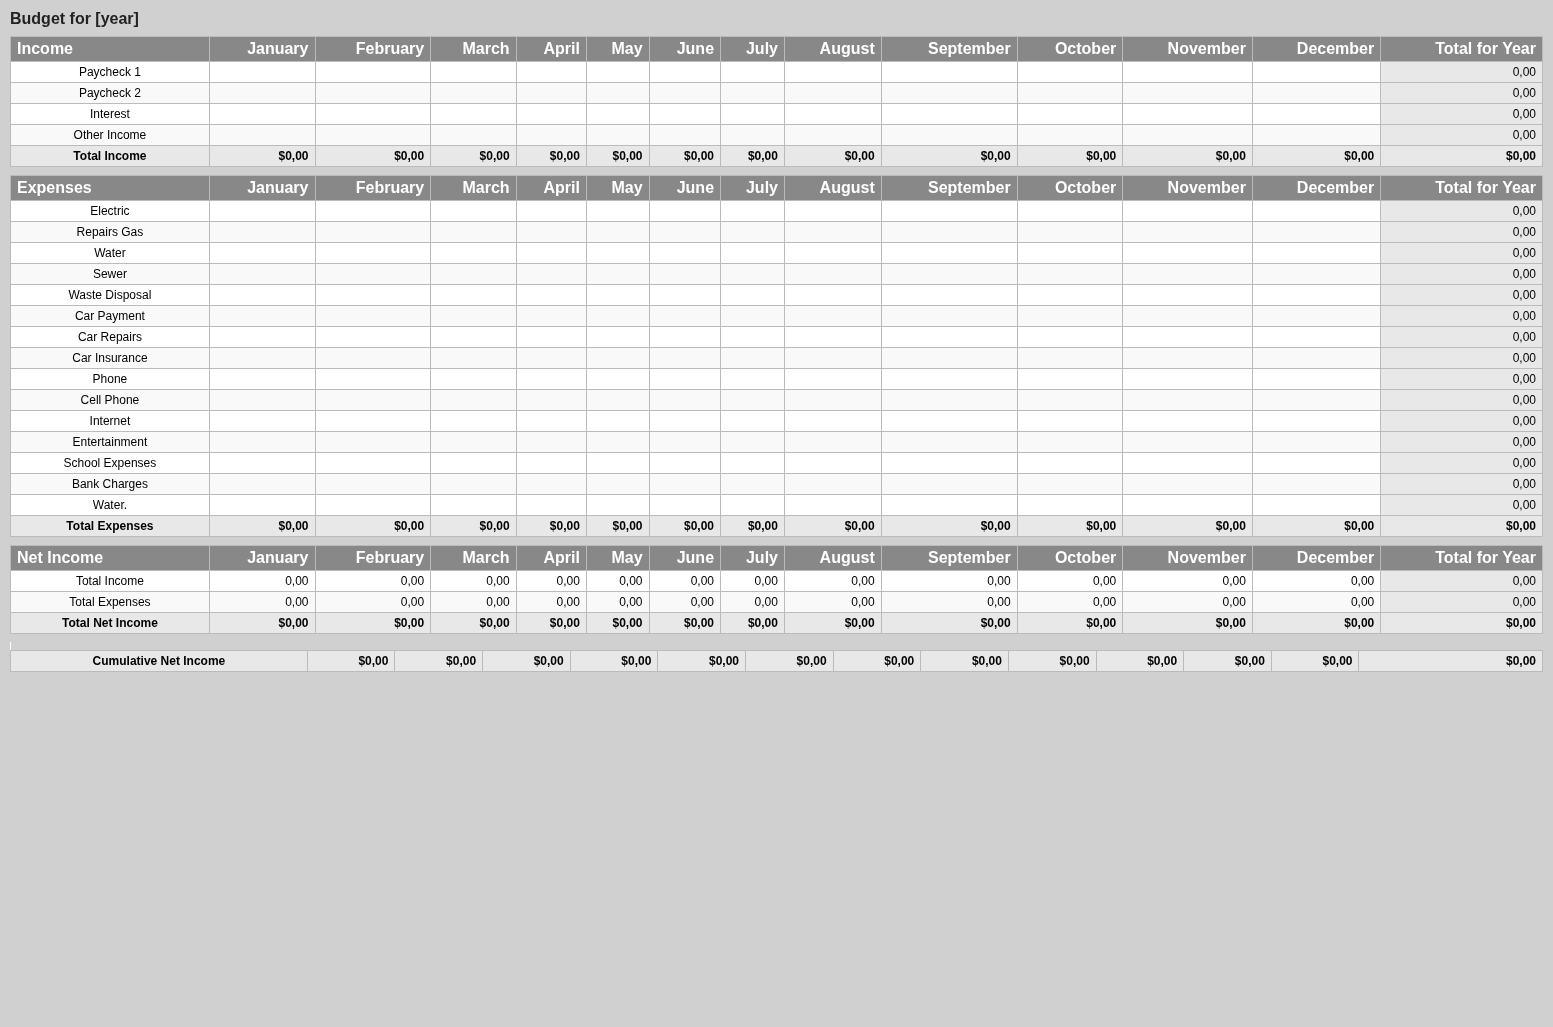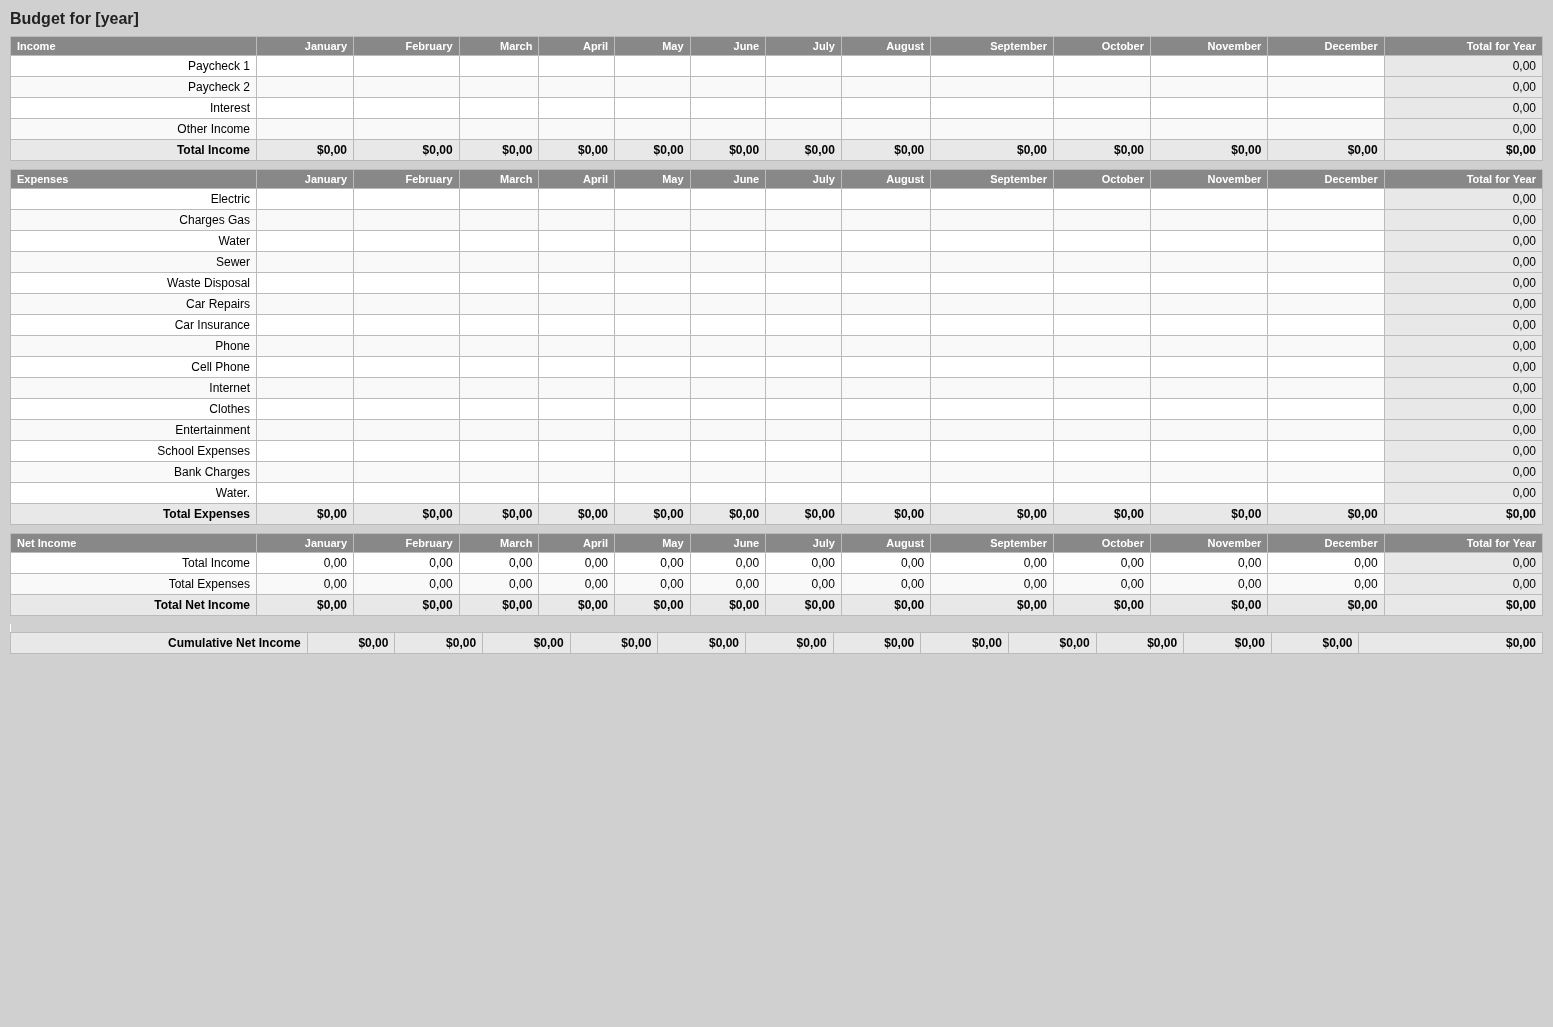--- a/index.html
+++ b/index.html
@@ -22,28 +22,28 @@
       margin-bottom: 8px;
     }
     .budget-table th, .budget-table td {
       border: 1px solid #bbb;
       padding: 3px 6px;
       text-align: right;
       white-space: nowrap;
     }
     .budget-table td:first-child,
     .budget-table th:first-child {
-      text-align: right;
+      text-align: center;
       min-width: 140px;
     }
     .section-header th {
       background: #888;
       color: #fff;
       font-weight: bold;
-      font-size: 11px;
+      font-size: 16px;
     }
     .section-header th:first-child {
       text-align: left;
     }
     .total-row td {
       font-weight: bold;
       background: #e8e8e8;
     }
     .data-row td {
       background: #fff;
@@ -192,21 +192,21 @@
         <td></td>
         <td></td>
         <td></td>
         <td></td>
         <td></td>
         <td></td>
         <td></td>
         <td class="col-total">0,00</td>
       </tr>
       <tr class="data-row">
-        <td>Charges Gas</td>
+        <td>Repairs Gas</td>
         <td></td>
         <td></td>
         <td></td>
         <td></td>
         <td></td>
         <td></td>
         <td></td>
         <td></td>
         <td></td>
         <td></td>
@@ -256,20 +256,36 @@
         <td></td>
         <td></td>
         <td></td>
         <td></td>
         <td></td>
         <td></td>
         <td></td>
         <td class="col-total">0,00</td>
       </tr>
       <tr class="data-row">
+        <td>Car Payment</td>
+        <td></td>
+        <td></td>
+        <td></td>
+        <td></td>
+        <td></td>
+        <td></td>
+        <td></td>
+        <td></td>
+        <td></td>
+        <td></td>
+        <td></td>
+        <td></td>
+        <td class="col-total">0,00</td>
+      </tr>
+      <tr class="data-row">
         <td>Car Repairs</td>
         <td></td>
         <td></td>
         <td></td>
         <td></td>
         <td></td>
         <td></td>
         <td></td>
         <td></td>
         <td></td>
@@ -321,36 +337,20 @@
         <td></td>
         <td></td>
         <td></td>
         <td></td>
         <td></td>
         <td></td>
         <td class="col-total">0,00</td>
       </tr>
       <tr class="data-row">
         <td>Internet</td>
-        <td></td>
-        <td></td>
-        <td></td>
-        <td></td>
-        <td></td>
-        <td></td>
-        <td></td>
-        <td></td>
-        <td></td>
-        <td></td>
-        <td></td>
-        <td></td>
-        <td class="col-total">0,00</td>
-      </tr>
-      <tr class="data-row">
-        <td>Clothes</td>
         <td></td>
         <td></td>
         <td></td>
         <td></td>
         <td></td>
         <td></td>
         <td></td>
         <td></td>
         <td></td>
         <td></td>

